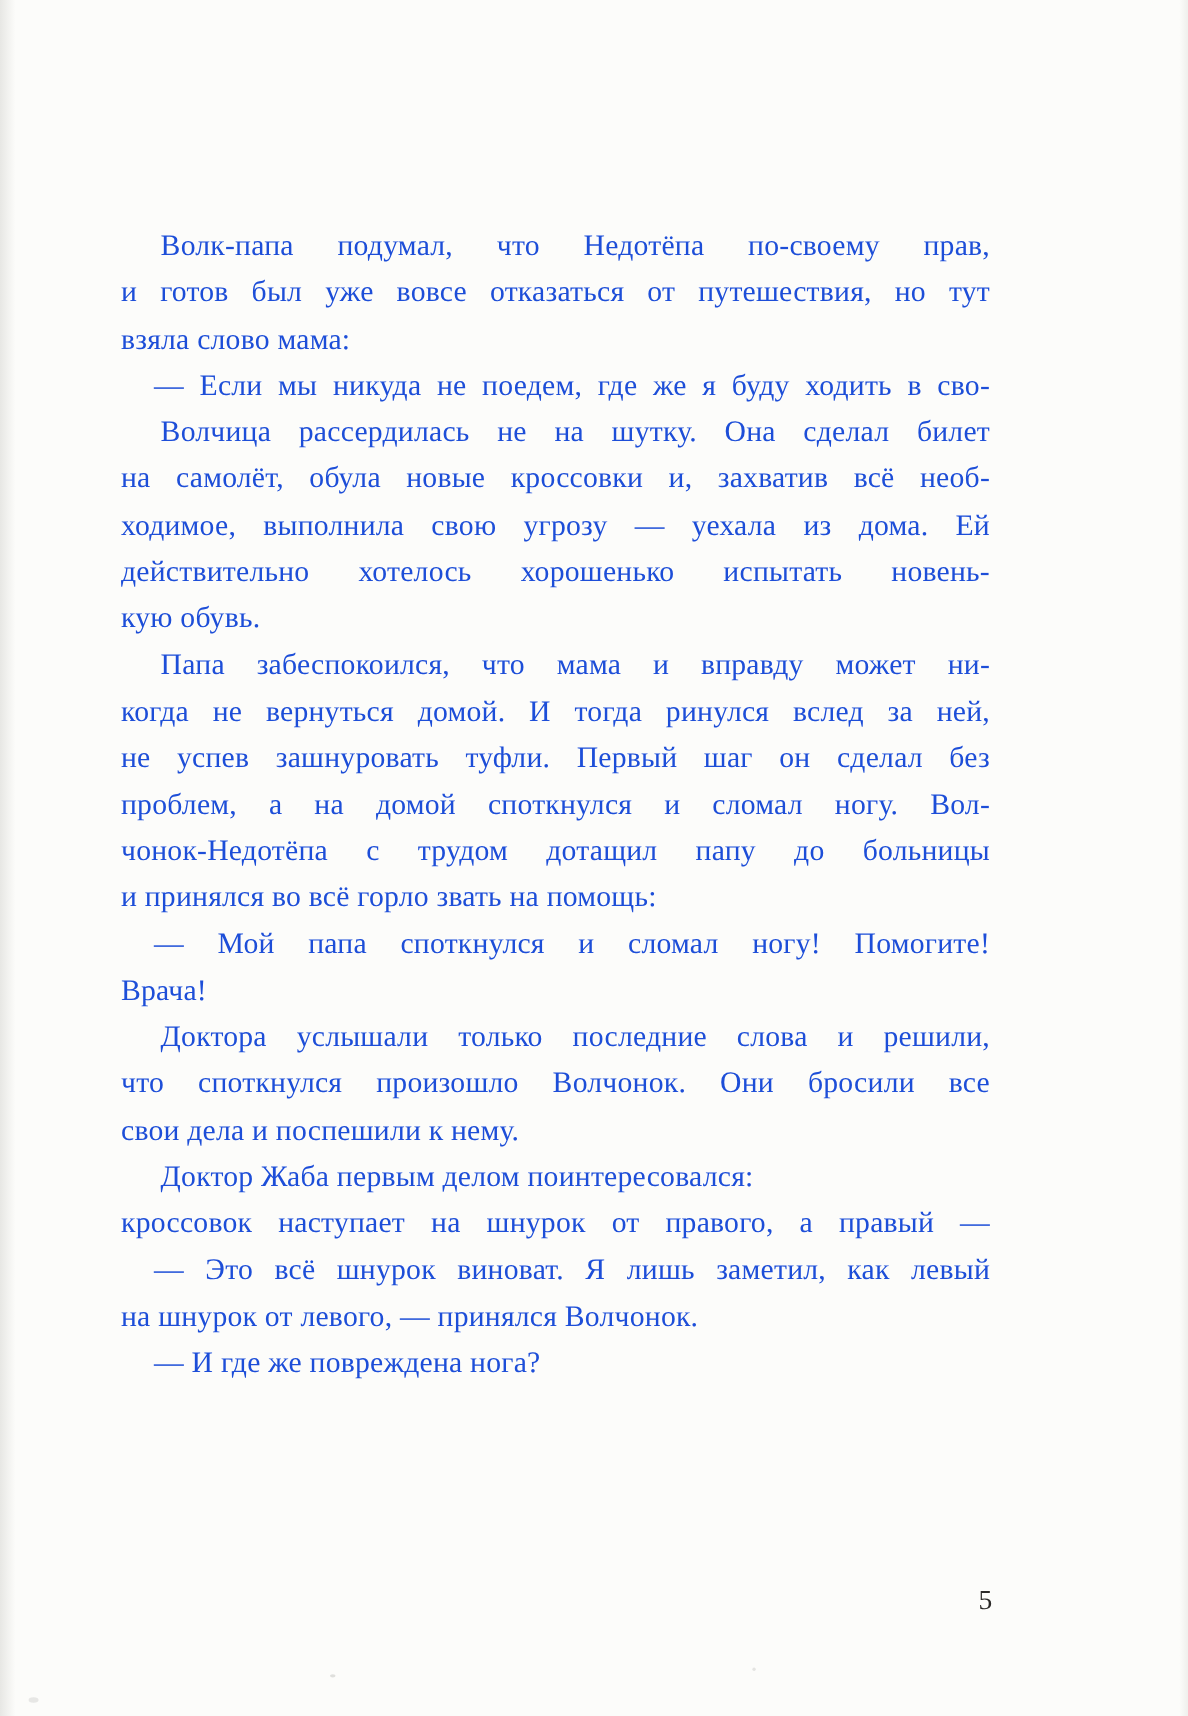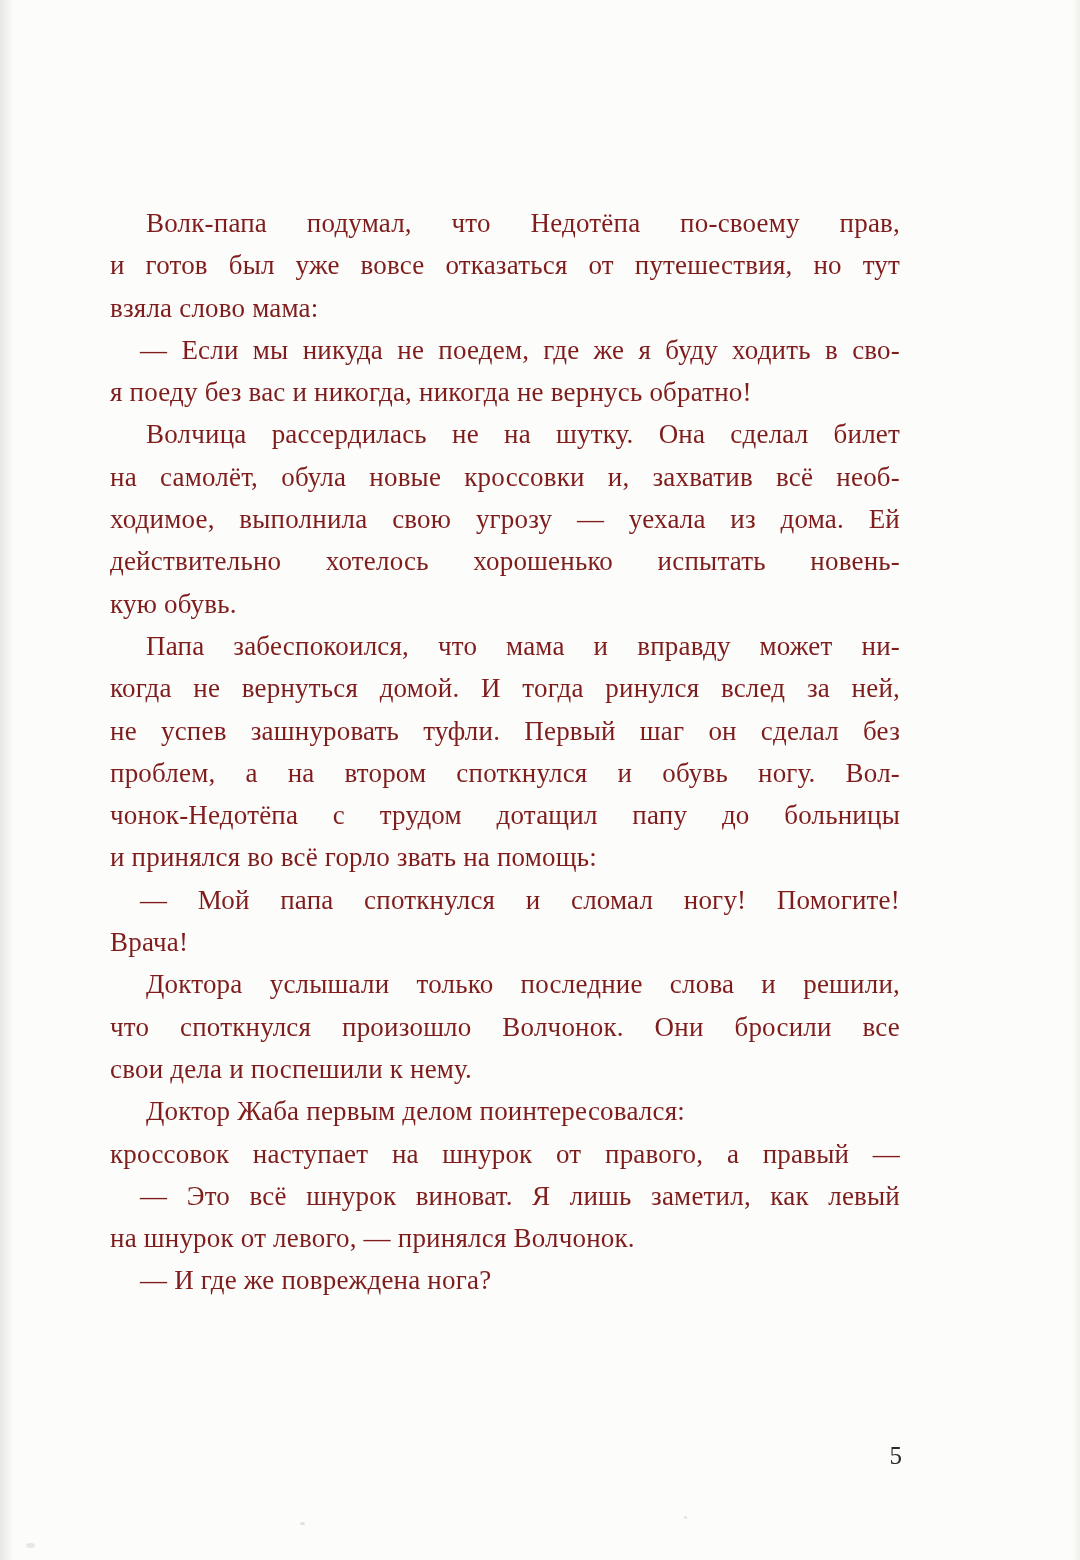--- a/index.html
+++ b/index.html
@@ -80,42 +80,41 @@
   .speck-2 { left: 684px; top: 1516px; width: 3px; height: 3px; background: #cfcfcc; }
   .speck-3 { left: 26px;  top: 1543px; width: 9px; height: 5px; background: #d6d6d3; }
 </style>
 </head>
 <body>
 
 <div class="page" style="background: rgb(252, 252, 250);">
   <div class="edge-shadow-left"></div>
   <div class="edge-shadow-right"></div>
 
-  <div class="text-block" style="color: #7f1d1d;">
+  <div class="text-block" style="color: #1d4ed8;">
       <div class="paragraph">
         <div class="text-line first-narration">Волк-папа подумал, что Недотёпа по-своему прав,</div>
         <div class="text-line">и готов был уже вовсе отказаться от путешествия, но тут</div>
         <div class="text-line para-end">взяла слово мама:</div>
       </div>
       <div class="paragraph">
         <div class="text-line first-dialogue">— Если мы никуда не поедем, где же я буду ходить в сво-</div>
-        <div class="text-line para-end">я поеду без вас и никогда, никогда не вернусь обратно!</div>
       </div>
       <div class="paragraph">
         <div class="text-line first-narration">Волчица рассердилась не на шутку. Она сделал билет</div>
         <div class="text-line">на самолёт, обула новые кроссовки и, захватив всё необ-</div>
         <div class="text-line">ходимое, выполнила свою угрозу — уехала из дома. Ей</div>
         <div class="text-line">действительно хотелось хорошенько испытать новень-</div>
         <div class="text-line para-end">кую обувь.</div>
       </div>
       <div class="paragraph">
         <div class="text-line first-narration">Папа забеспокоился, что мама и вправду может ни-</div>
         <div class="text-line">когда не вернуться домой. И тогда ринулся вслед за ней,</div>
         <div class="text-line">не успев зашнуровать туфли. Первый шаг он сделал без</div>
-        <div class="text-line">проблем, а на втором споткнулся и обувь ногу. Вол-</div>
+        <div class="text-line">проблем, а на домой споткнулся и сломал ногу. Вол-</div>
         <div class="text-line">чонок-Недотёпа с трудом дотащил папу до больницы</div>
         <div class="text-line para-end">и принялся во всё горло звать на помощь:</div>
       </div>
       <div class="paragraph">
         <div class="text-line first-dialogue">— Мой папа споткнулся и сломал ногу! Помогите!</div>
         <div class="text-line para-end">Врача!</div>
       </div>
       <div class="paragraph">
         <div class="text-line first-narration">Доктора услышали только последние слова и решили,</div>
         <div class="text-line">что споткнулся произошло Волчонок. Они бросили все</div>

